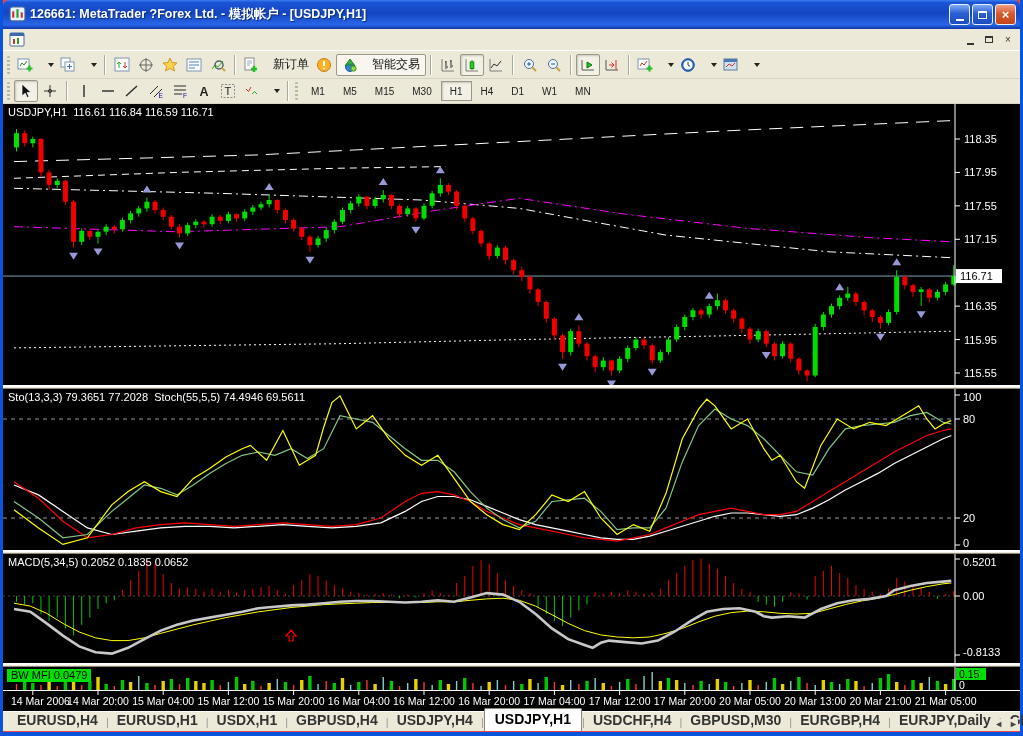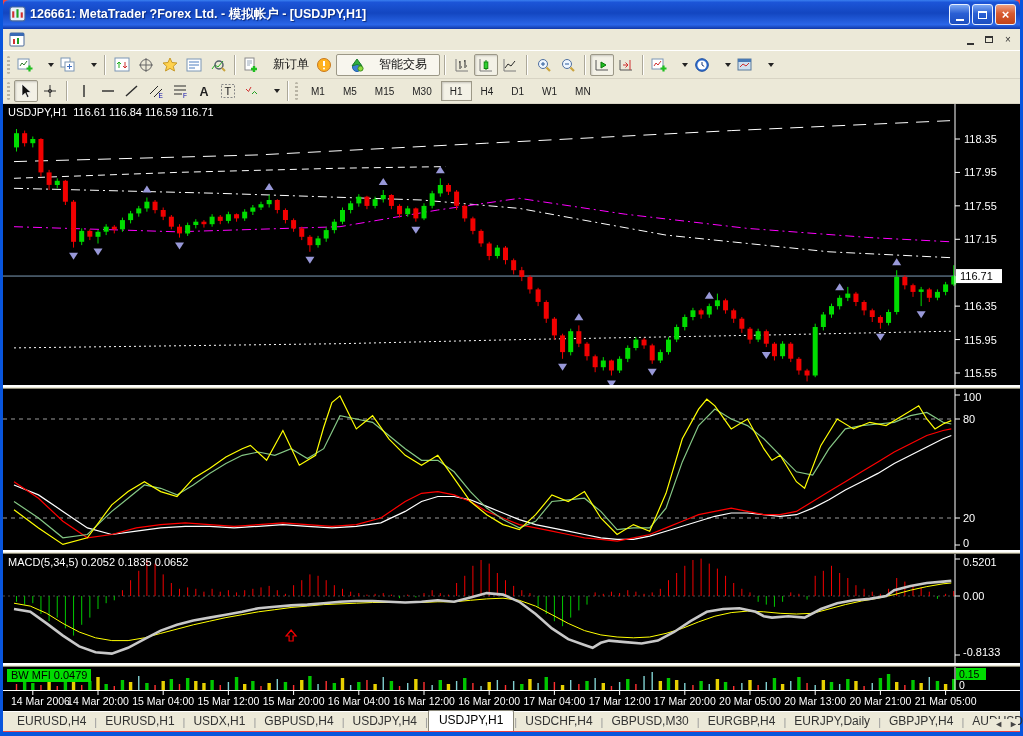--- a/index.html
+++ b/index.html
@@ -23,36 +23,36 @@
   .mwbtn { width:18px; height:15px; display:flex; align-items:center; justify-content:center; color:#333; font-size:10px; margin-right:1px; border:1px solid transparent; }
   .mwbtn .glyph-min { border-color:#333; width:7px; height:7px; border-bottom-width:2px; }
   .mwbtn .glyph-rest { border-color:#333; width:8px; height:7px; border-top:2px solid #333; }
   
   .toolbar { background:#ece9d8; display:flex; align-items:center; padding:1px 2px; border-bottom:1px solid #d8d4c4; }
   #toolbar-main { height:28px; }
   #toolbar-drawing { height:25px; }
   .grip { width:3px; height:18px; margin:0 4px 0 2px; background:repeating-linear-gradient(180deg,#b8b4a4 0 2px,#ece9d8 2px 4px); border-radius:2px; }
   .tbtn { height:22px; min-width:24px; padding:0 2px; display:inline-flex; align-items:center; justify-content:center; gap:14px; border:1px solid transparent; border-radius:2px; }
   .tbtn.active { border:1px solid #9c9887; background:#f3f1e6; box-shadow:inset 1px 1px 2px rgba(0,0,0,0.18); }
-  .tbtn.framed { border:1px solid #9c9887; background:#f8f6ee; padding:0 12px; }
+  .tbtn.framed { border:1px solid #9c9887; background:#f8f6ee; padding:0 5px; }
   .tbtn .tlabel { font-size:12px; color:#111; white-space:nowrap; }
   .tbtn .dd { width:0; height:0; border-left:3px solid transparent; border-right:3px solid transparent; border-top:4px solid #222; margin-left:1px; }
   .tsep { width:2px; height:20px; margin:0 4px; border-left:1px solid #aca899; border-right:1px solid #fff; }
   .tfbtn { height:20px; padding:1px 8px; font-size:10px; color:#222; border:1px solid transparent; display:inline-flex; align-items:center; }
   .tfbtn.active { border:1px solid #9c9887; background:#f3f1e6; box-shadow:inset 1px 1px 2px rgba(0,0,0,0.18); }
   
   #chart-area { height:607px; background:#000; position:relative; }
   .panel { position:relative; }
   .panel svg { display:block; }
   .panel-label { position:absolute; top:2px; left:5px; color:#fff; font-size:11px; white-space:pre; }
   .mfi-label { position:absolute; top:2px; left:4px; background:#00dd00; color:#000; font-size:11px; padding:0 4px 1px 4px; white-space:pre; }
   .splitter { height:3px; background:#ece9d8; border-top:1px solid #fff; border-bottom:1px solid #8a8775; }
   
   .tabsbar { height:20px; background:#ece9d8; border-top:1px solid #fff; display:flex; align-items:flex-end; padding:0 0 0 6px; position:relative; }
-  .tab { font-size:12px; color:#333; padding:2px 8px 3px 8px; white-space:nowrap; }
+  .tab { font-size:14px; color:#333; padding:2px 8px 3px 8px; white-space:nowrap;font-weight:bold; }
   .tab.active { background:#fff; border:1px solid #8a887a; border-bottom:none; border-radius:2px 2px 0 0; padding:2px 10px 4px 10px; color:#000; }
   .tabsep { color:#999; font-size:11px; padding:2px 0 3px 0; }
   .tabarrows { position:absolute; right:2px; bottom:2px; display:flex; gap:6px; background:#ece9d8; padding-left:4px; }
   .tabarrow { font-size:9px; color:#444; }
 </style>
 </head>
 <body>
 
 <div id="window">
 
@@ -610,20 +610,21 @@
           <line x1="0" y1="161.5" x2="1017" y2="161.5" stroke="#fff"></line>
           <line x1="952" y1="6" x2="957" y2="6" stroke="#fff"></line>
           <text x="960" y="12" fill="#fff" font-size="11">100</text>
           <line x1="952" y1="30" x2="957" y2="30" stroke="#fff"></line>
           <text x="960" y="34" fill="#fff" font-size="11">80</text>
           <line x1="952" y1="129" x2="957" y2="129" stroke="#fff"></line>
           <text x="960" y="133" fill="#fff" font-size="11">20</text>
           <line x1="952" y1="156" x2="957" y2="156" stroke="#fff"></line>
           <text x="960" y="158" fill="#fff" font-size="11">0</text>
         </svg>
+      <div class="panel-label">Sto(13,3,3) 79.3651 77.2028  Stoch(55,5,5) 74.4946 69.5611</div>
     </div>
     <div class="splitter"></div>
     <div class="panel" id="panel-macd">
         <svg width="1017" height="110" viewBox="0 0 1017 110">
           <line x1="0" y1="42" x2="952" y2="42" stroke="#4a4a4a" stroke-dasharray="2,3"></line>
           <line x1="13.5" y1="42" x2="13.5" y2="47.8" stroke="#00c800"></line>
           <line x1="21.65" y1="42" x2="21.65" y2="50.6" stroke="#00c800"></line>
           <line x1="29.8" y1="42" x2="29.8" y2="49.2" stroke="#00c800"></line>
           <line x1="37.95" y1="42" x2="37.95" y2="60.0" stroke="#00c800"></line>
           <line x1="46.1" y1="42" x2="46.1" y2="67.2" stroke="#00c800"></line>

